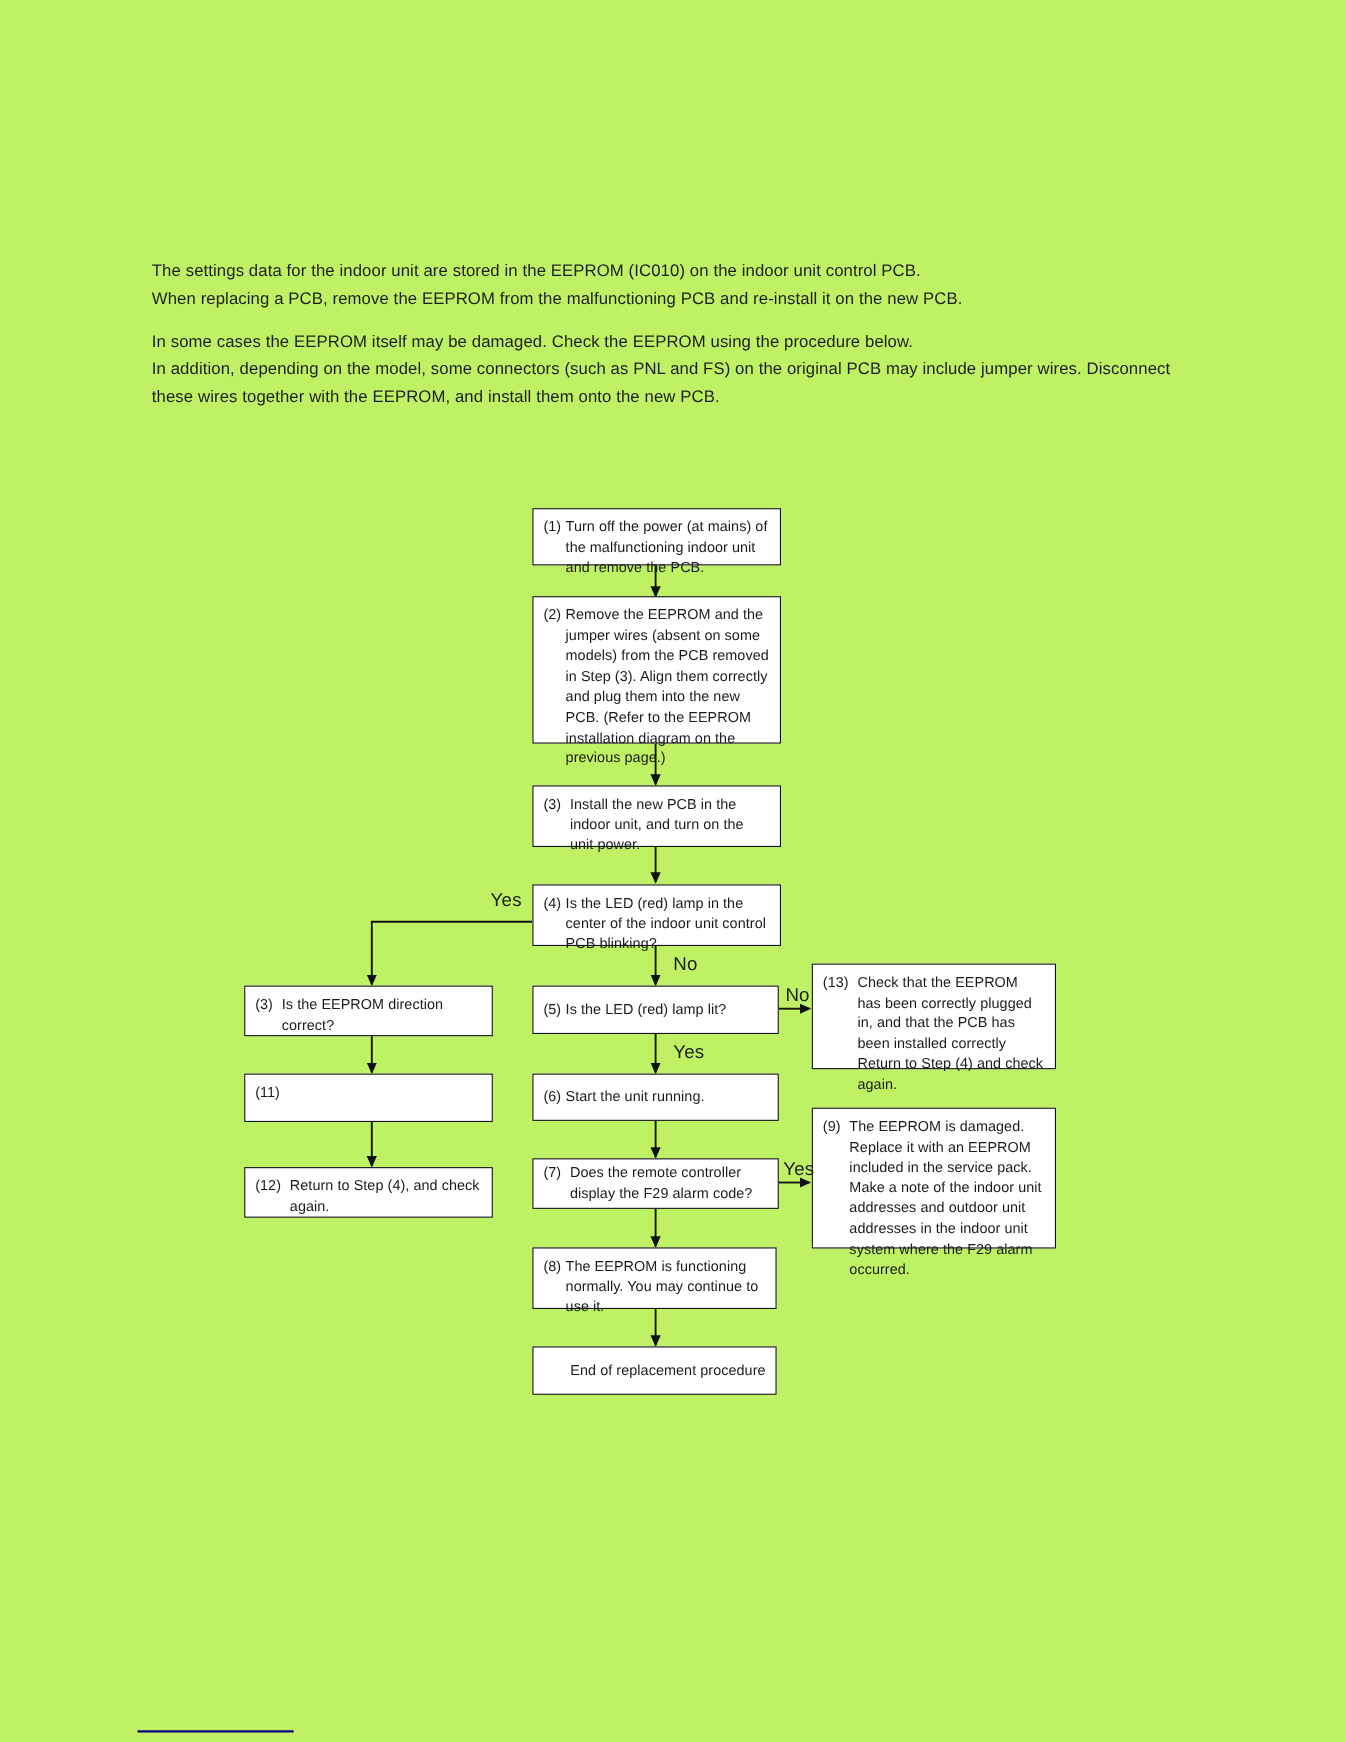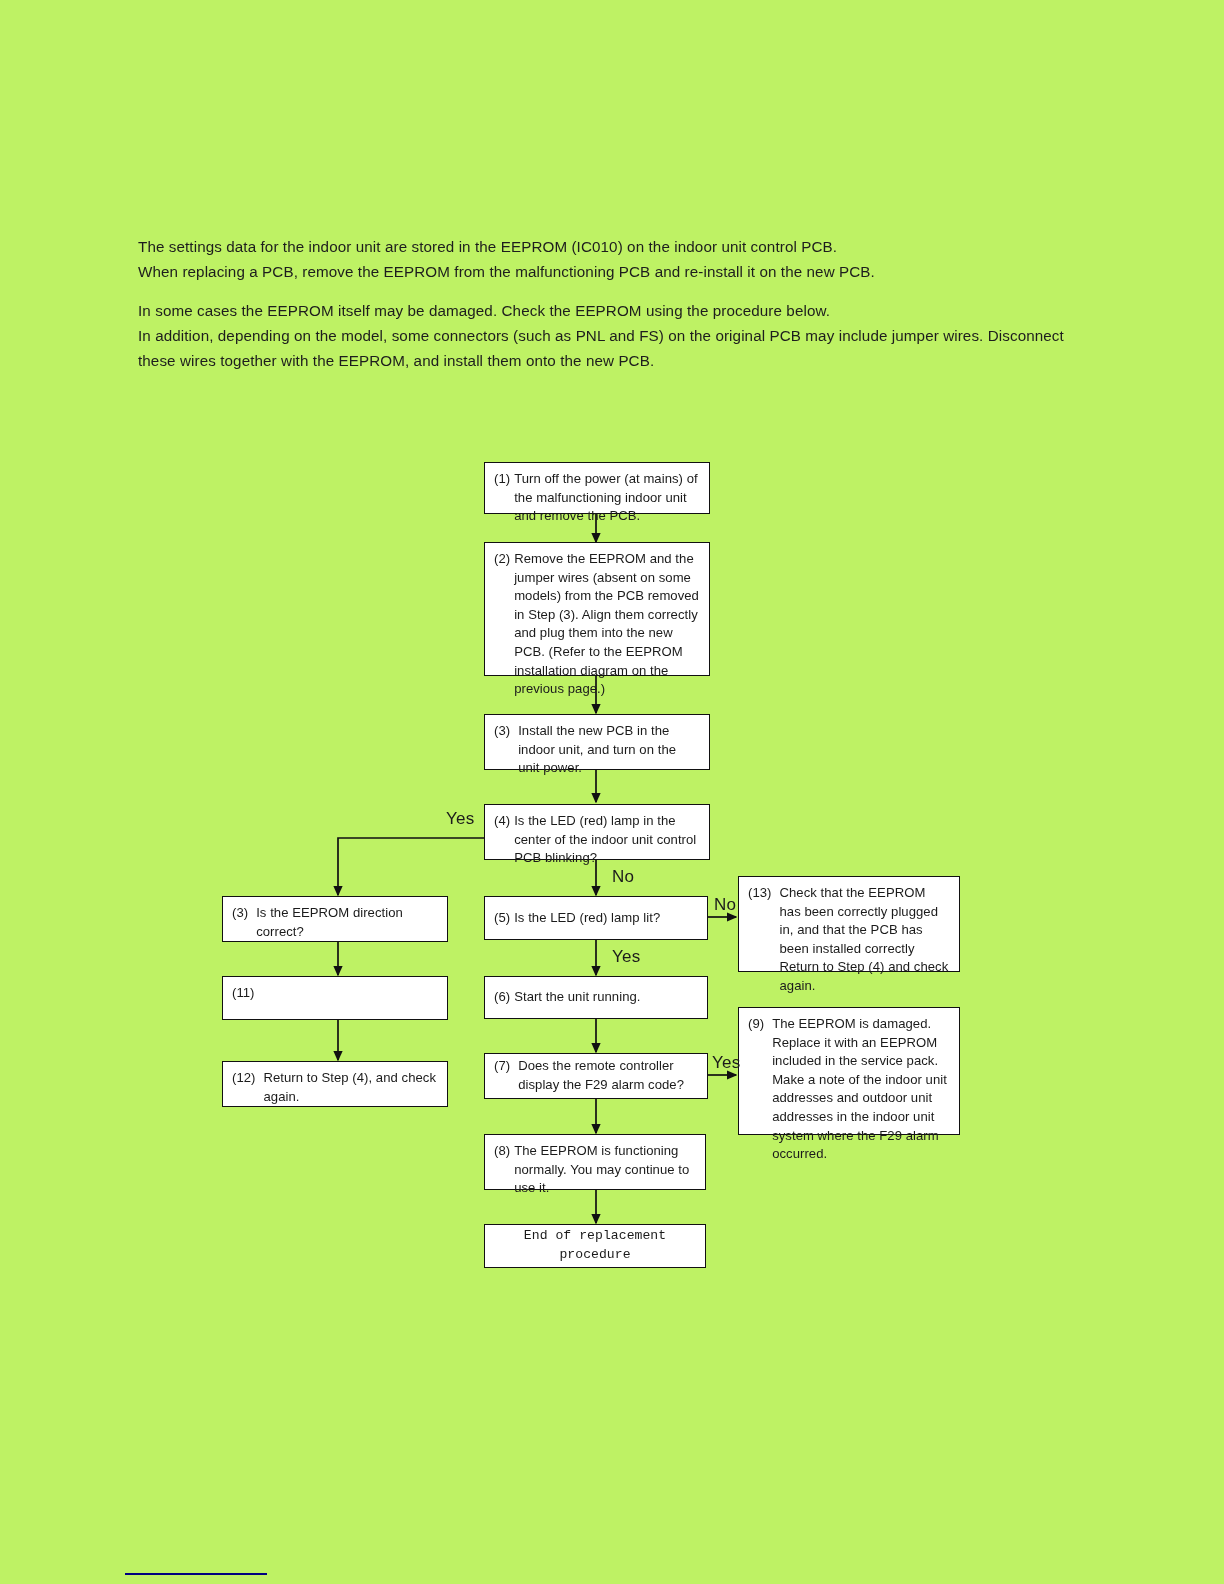--- a/index.html
+++ b/index.html
@@ -73,23 +73,22 @@
   .node .num {
     flex: 0 0 auto;
     white-space: nowrap;
   }
   .node .txt {
     flex: 1 1 auto;
   }
   .node.center-text {
     display: flex;
     align-items: center;
-    justify-content: flex-start;
+    justify-content: flex-end;
     text-align: center;
-    font-family: Liberation Mono, monospace;
   }
 
   
   .gap-s .num { margin-right: 4px; }
   .gap-m .num { margin-right: 8px; }
 
   .edge-label {
     position: absolute;
     font-size: 17px;
     line-height: 15px;

